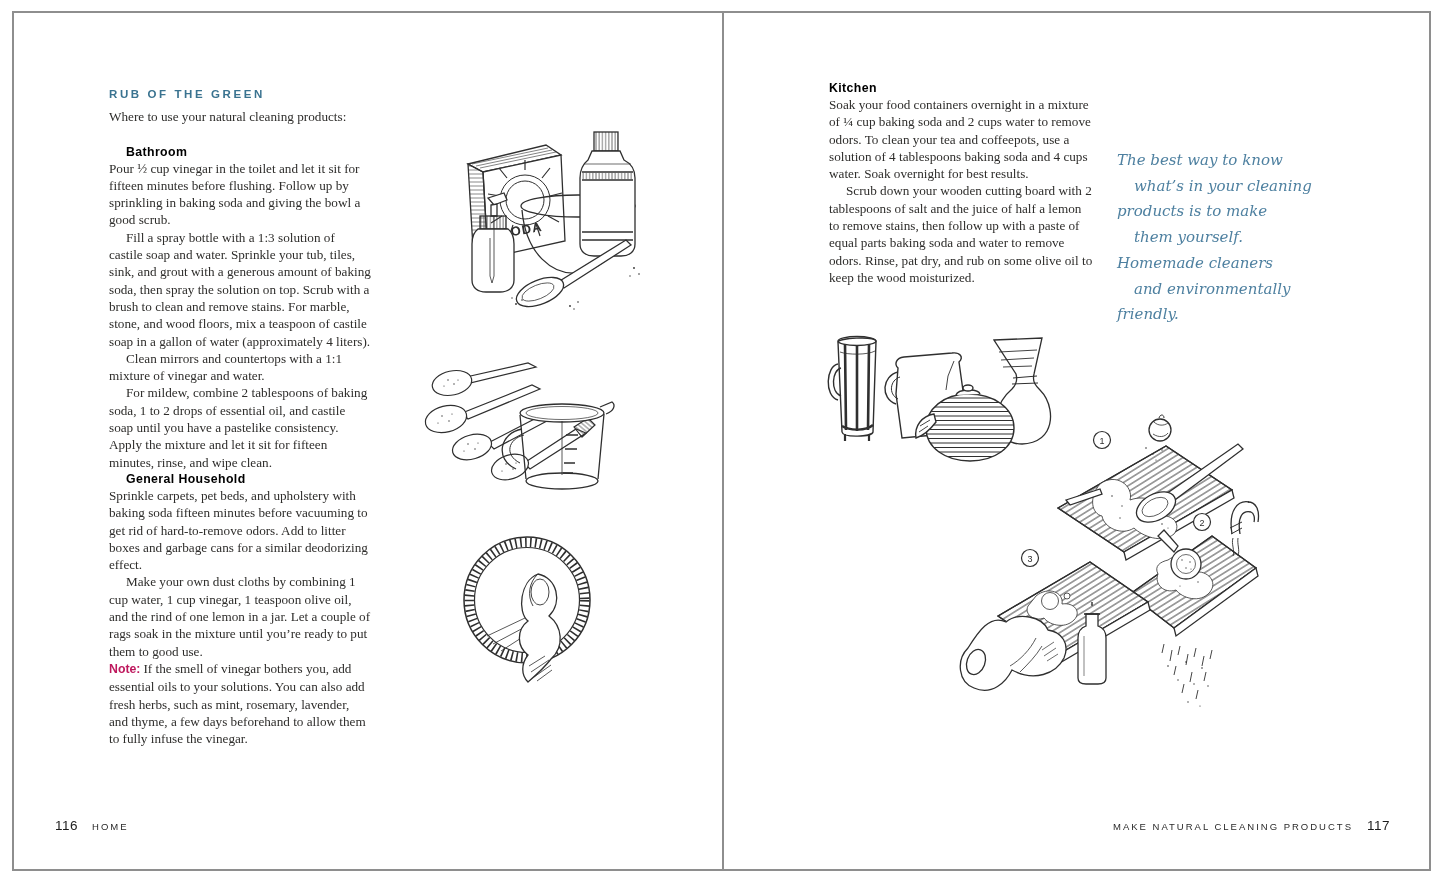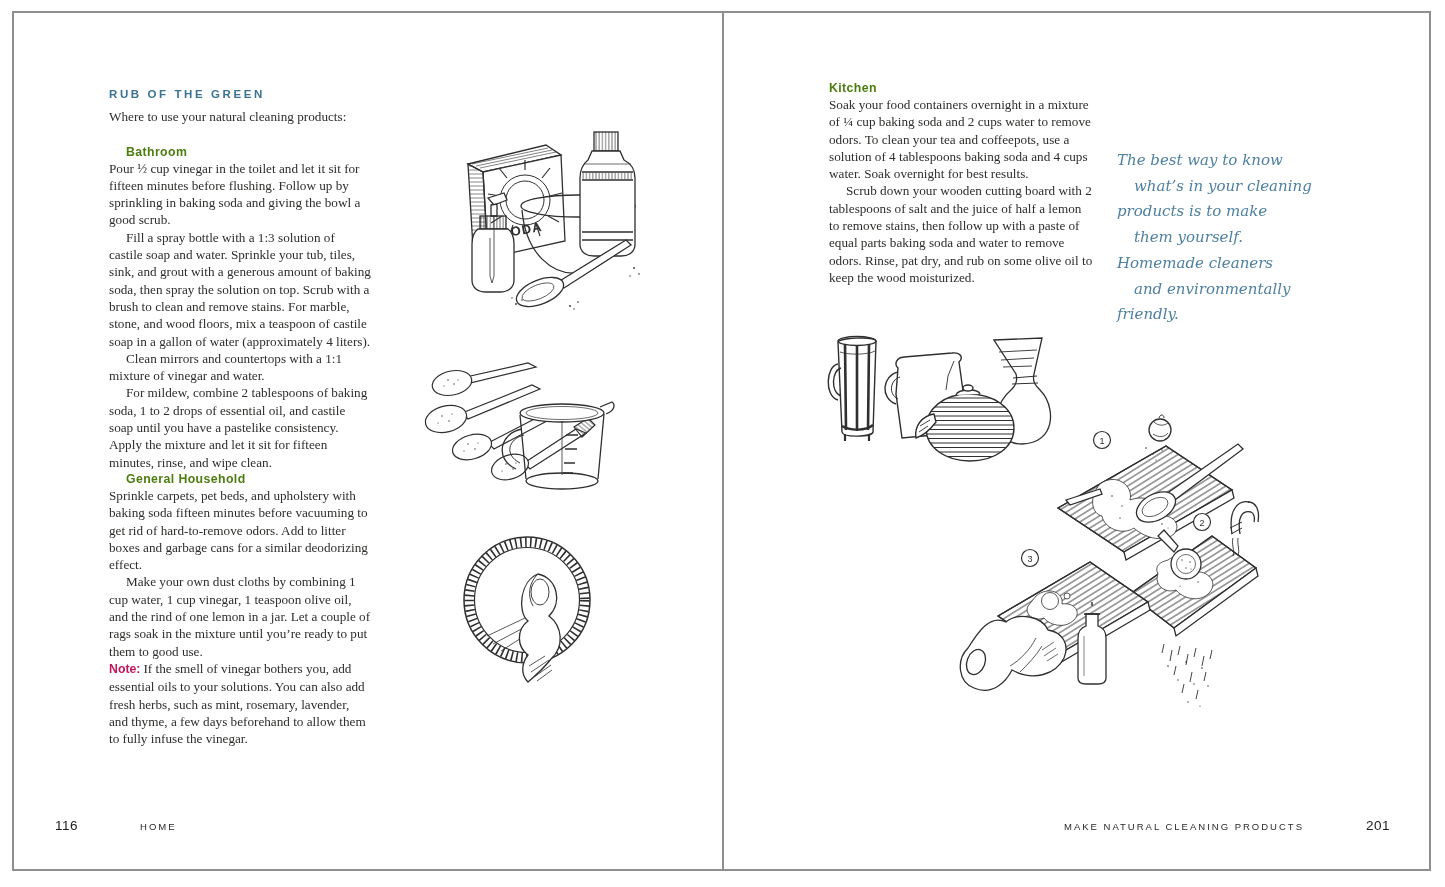--- a/index.html
+++ b/index.html
@@ -15,42 +15,42 @@
   .col{position:absolute;font-size:13.2px;line-height:17.3px;text-align:left;margin-left:21px;}
   .col-left{left:88px;top:86px;width:262px;}
   .col-right{left:808px;top:80px;width:264px;}
 
   .sect-head{
     font-family:"Liberation Sans", sans-serif;font-weight:bold;
     font-size:11.5px;letter-spacing:2.6px;color:#3a7390;margin:0 0 5px 0;
   }
   .sub{
     font-family:"Liberation Sans", sans-serif;font-weight:bold;
-    font-size:12.3px;letter-spacing:0.4px;color:#4d7c0f;
+    font-size:12.3px;letter-spacing:0.4px;color:#000000;
     padding-left:17px;margin:0;line-height:16px;
   }
   .sub.gap-top{margin-top:18px;}
   p.para{margin:0;}
   p.ind{text-indent:17px;}
   .note{margin-top:21px;}
   .nlabel{
     font-family:"Liberation Sans", sans-serif;font-weight:bold;
     font-size:12.3px;color:#be185d;margin-right:3px;
   }
 
   .quote{
     position:absolute;left:1117px;top:148px;width:240px;
     font-family:"DejaVu Serif", serif;font-style:italic;
     font-size:15px;line-height:25.7px;color:#4e80a0;
   }
   .quote .ln{white-space:nowrap;}
   .quote .ln:nth-child(even){padding-left:17px;}
 
   .footer{position:absolute;top:818px;font-family:"Liberation Sans", sans-serif;
-    display:flex;align-items:baseline;gap:48px;}
+    display:flex;align-items:baseline;}
   .footer-left{left:55px;}
   .footer-right{right:55px;}
   .pagenum{font-size:13.5px;color:#1c1c1c;letter-spacing:0.5px;}
   .runhead{font-size:9.5px;letter-spacing:2px;color:#2a2a2a;}
   .footer-left .runhead{margin-left:14px;}
   .footer-right .runhead{margin-right:14px;}
 
   .illu{position:absolute;}
   .illu svg{display:block;width:100%;height:100%;}
   #illu-products{left:428px;top:120px;width:218px;height:192px;}
@@ -101,21 +101,21 @@
   <div class="ln">and environmentally</div>
   <div class="ln">friendly.</div>
 </div>
 
 <div class="footer footer-left">
   <span class="pagenum">116</span>
   <span class="runhead">HOME</span>
 </div>
 <div class="footer footer-right">
   <span class="runhead">MAKE NATURAL CLEANING PRODUCTS</span>
-  <span class="pagenum">201</span>
+  <span class="pagenum">117</span>
 </div>
 
 <div class="illu" id="illu-products">
 <svg viewBox="0 0 218 192" xmlns="http://www.w3.org/2000/svg">
   <defs>
     <pattern id="hx1" width="4" height="4" patternUnits="userSpaceOnUse">
       <path d="M0,2 H4" stroke="#555" stroke-width="0.7"></path>
     </pattern>
     <pattern id="vx1" width="3.2" height="8" patternUnits="userSpaceOnUse">
       <path d="M1.6,0 V8" stroke="#444" stroke-width="0.8"></path>

